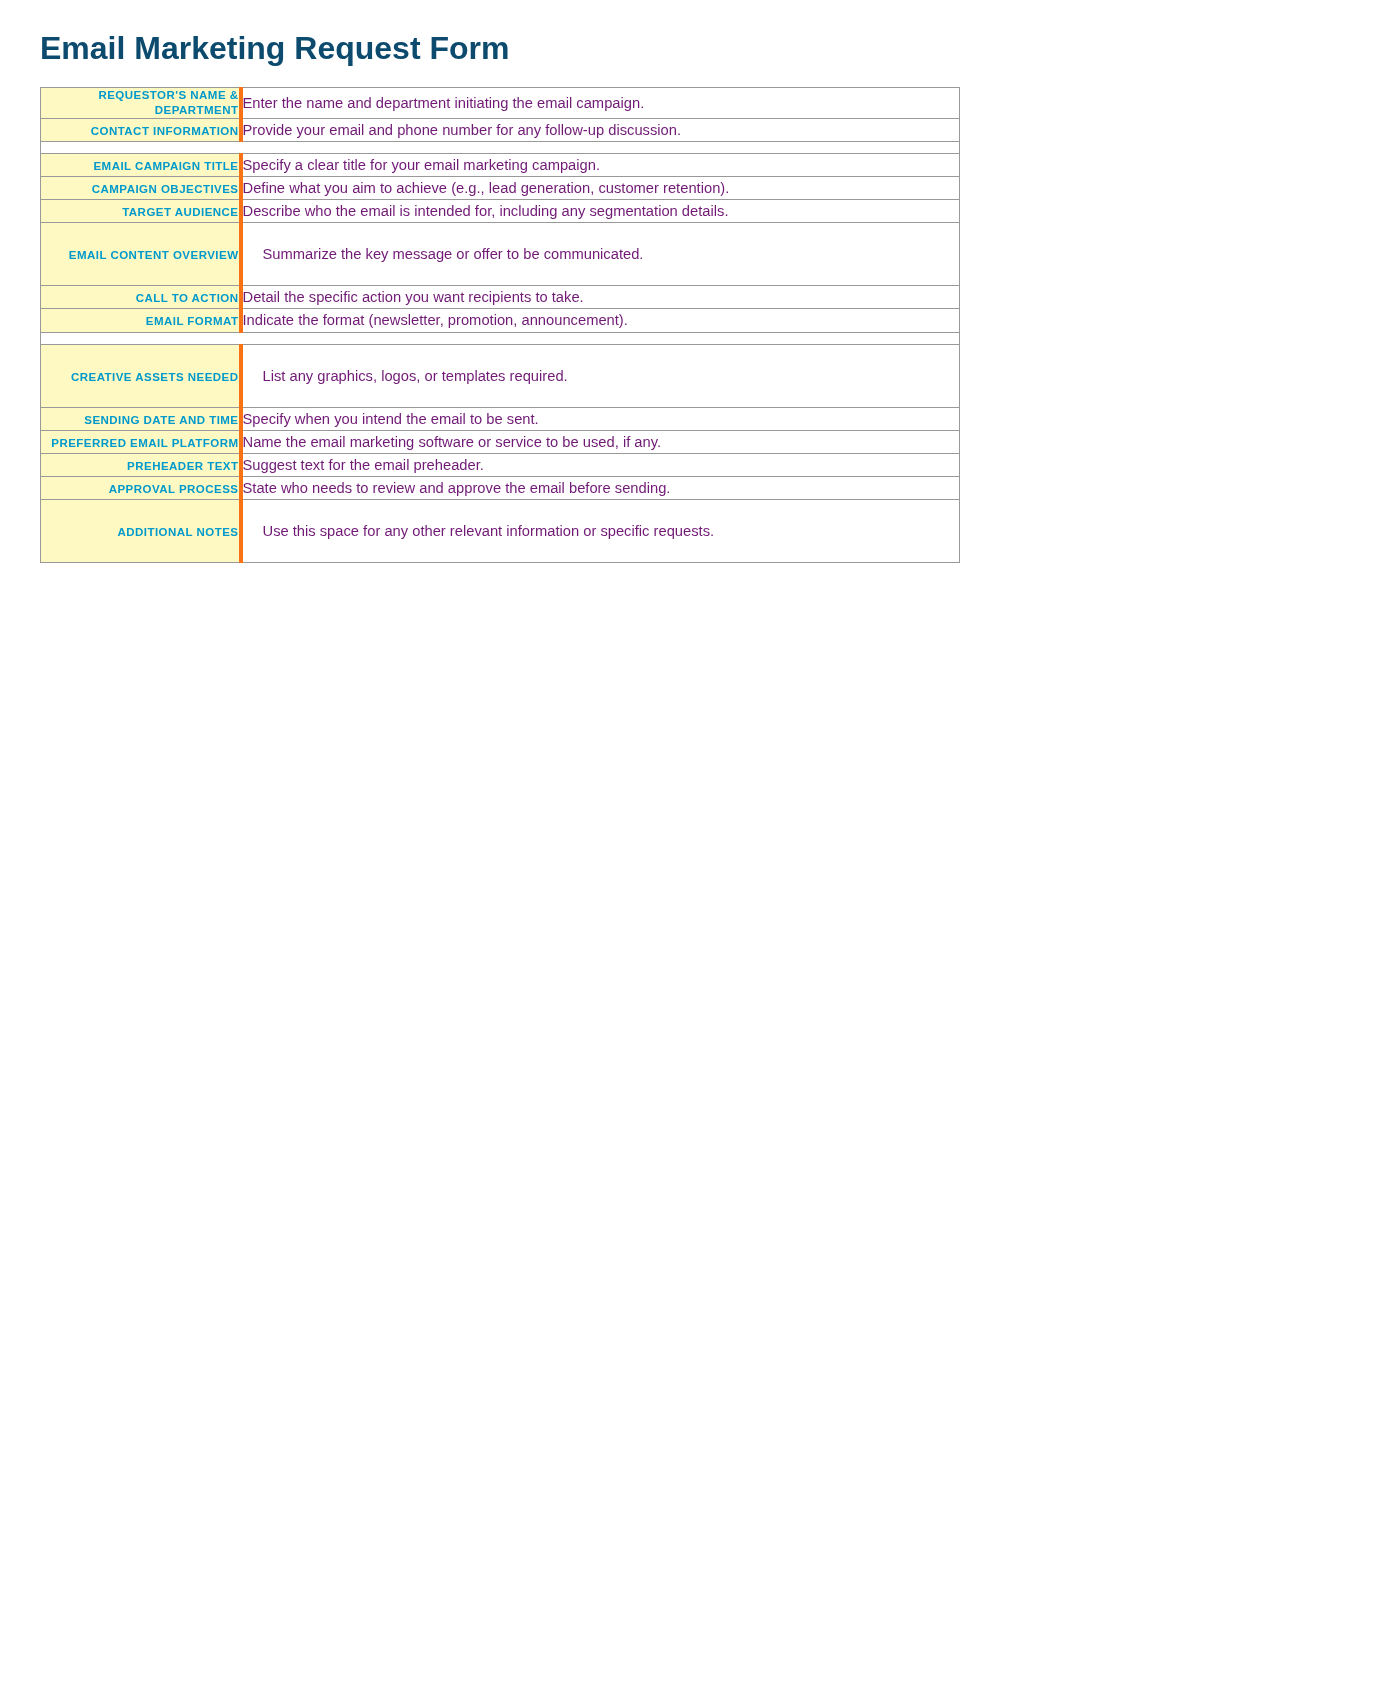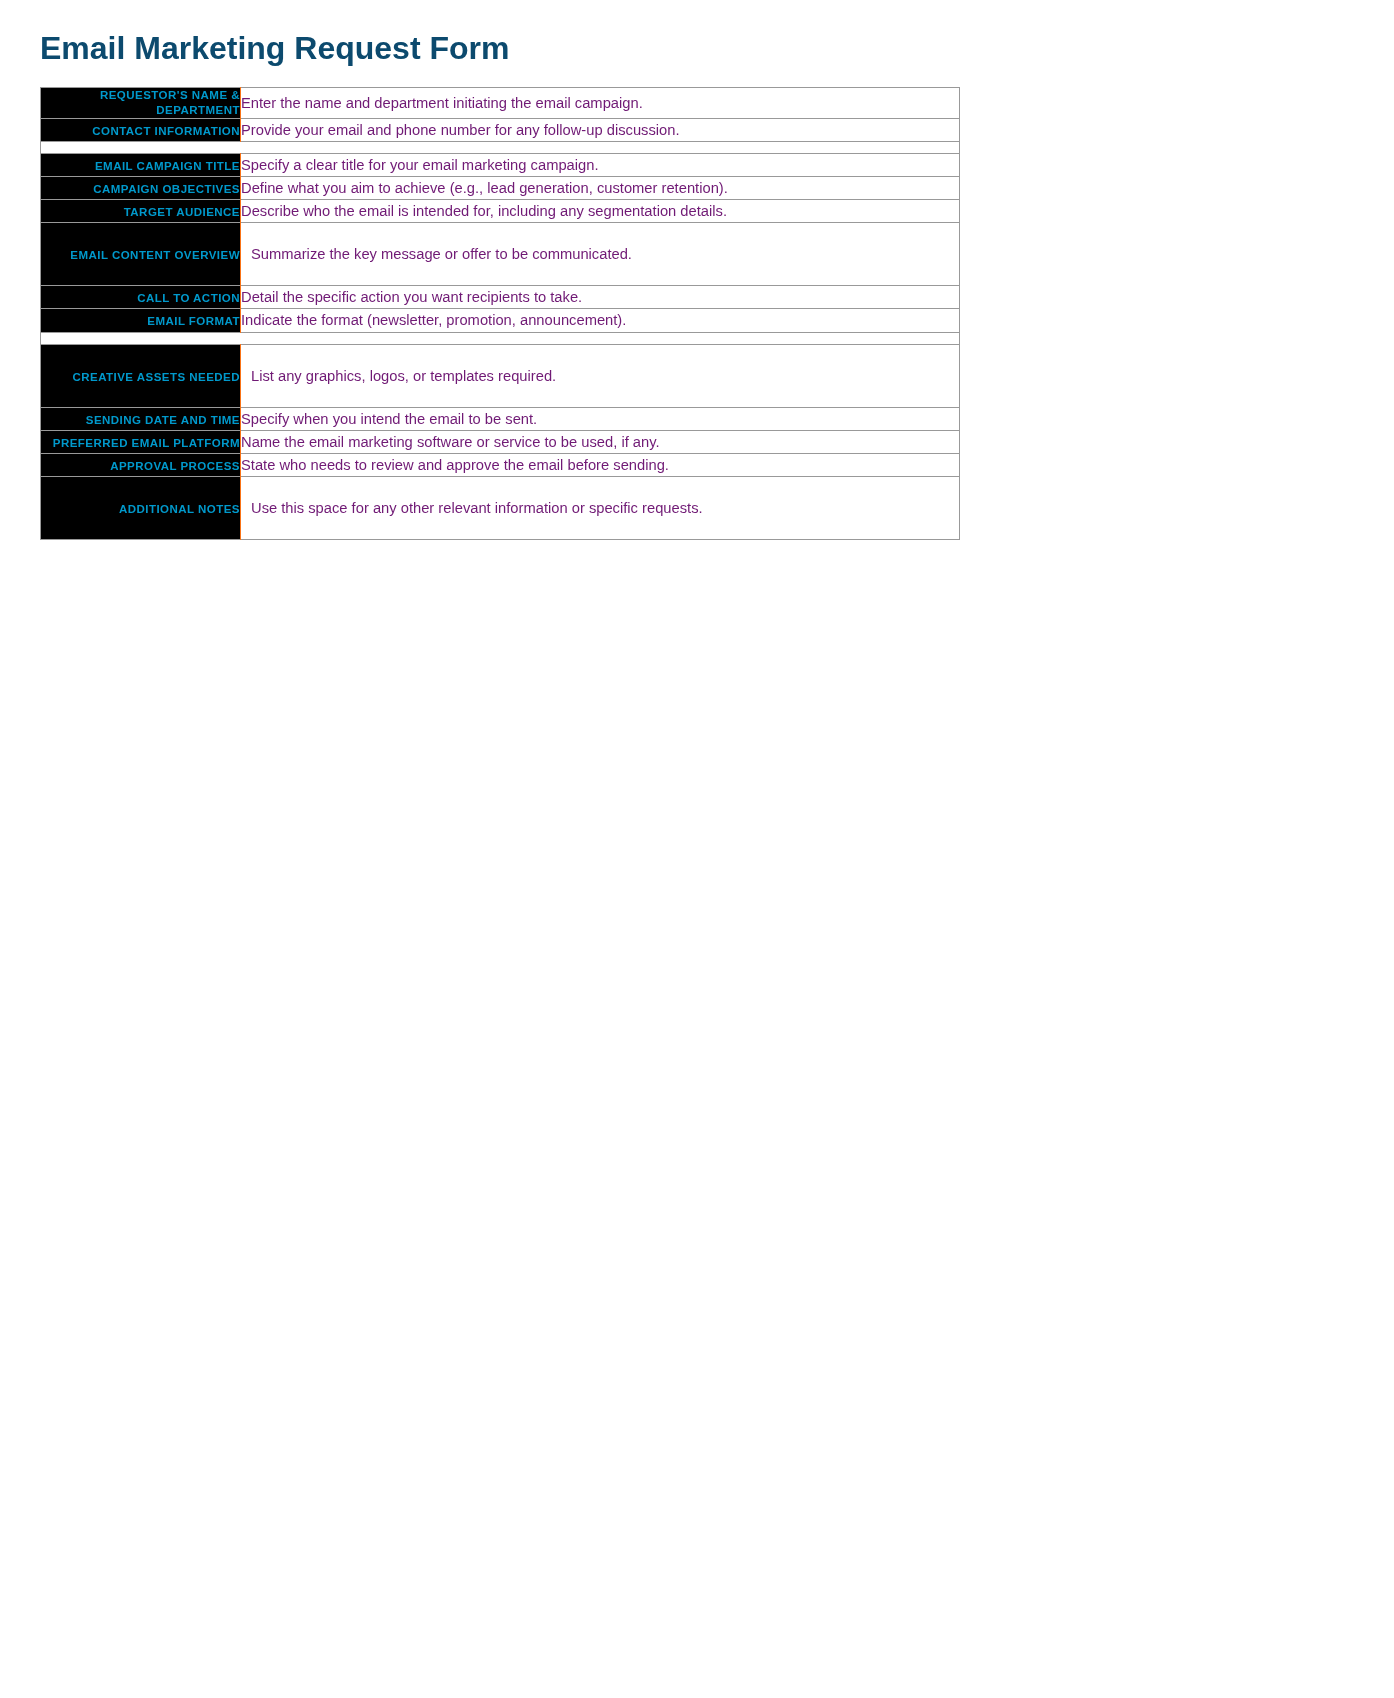--- a/index.html
+++ b/index.html
@@ -32,24 +32,24 @@
     }
 
     .form-table td {
       padding: 0;
       vertical-align: middle;
     }
 
     .label-cell {
       width: 200px;
       min-width: 200px;
-      background: #000000;
+      background: #fef9c3;
       text-align: right;
       padding: 14px 12px;
-      border-right: 1px solid #f97316;
+      border-right: 4px solid #f97316;
       vertical-align: middle;
       margin-top: 40px;
     }
 
     .label-cell span {
       color: #0099cc;
       font-size: 0.72em;
       font-weight: 800;
       letter-spacing: 0.04em;
       text-transform: uppercase;
@@ -58,21 +58,21 @@
     }
 
     .value-cell {
       padding: 14px 16px;
       color: #701a75;
       font-size: 0.92em;
       line-height: 1.5;
     }
 
     .value-cell.tall {
-      padding: 20px 10px;
+      padding: 20px 20px;
       min-height: 80px;
     }
 
     .section-divider {
       height: 12px;
       border: none;
     }
 
     .section-divider td {
       border: none;
@@ -129,20 +129,24 @@
       </tr>
       <tr>
         <td class="label-cell"><span>SENDING DATE AND TIME</span></td>
         <td class="value-cell">Specify when you intend the email to be sent.</td>
       </tr>
       <tr>
         <td class="label-cell"><span>PREFERRED EMAIL PLATFORM</span></td>
         <td class="value-cell">Name the email marketing software or service to be used, if any.</td>
       </tr>
       <tr>
+        <td class="label-cell"><span>PREHEADER TEXT</span></td>
+        <td class="value-cell">Suggest text for the email preheader.</td>
+      </tr>
+      <tr>
         <td class="label-cell"><span>APPROVAL PROCESS</span></td>
         <td class="value-cell">State who needs to review and approve the email before sending.</td>
       </tr>
       <tr>
         <td class="label-cell"><span>ADDITIONAL NOTES</span></td>
         <td class="value-cell tall">Use this space for any other relevant information or specific requests.</td>
       </tr>
     </tbody>
 </table>
 

